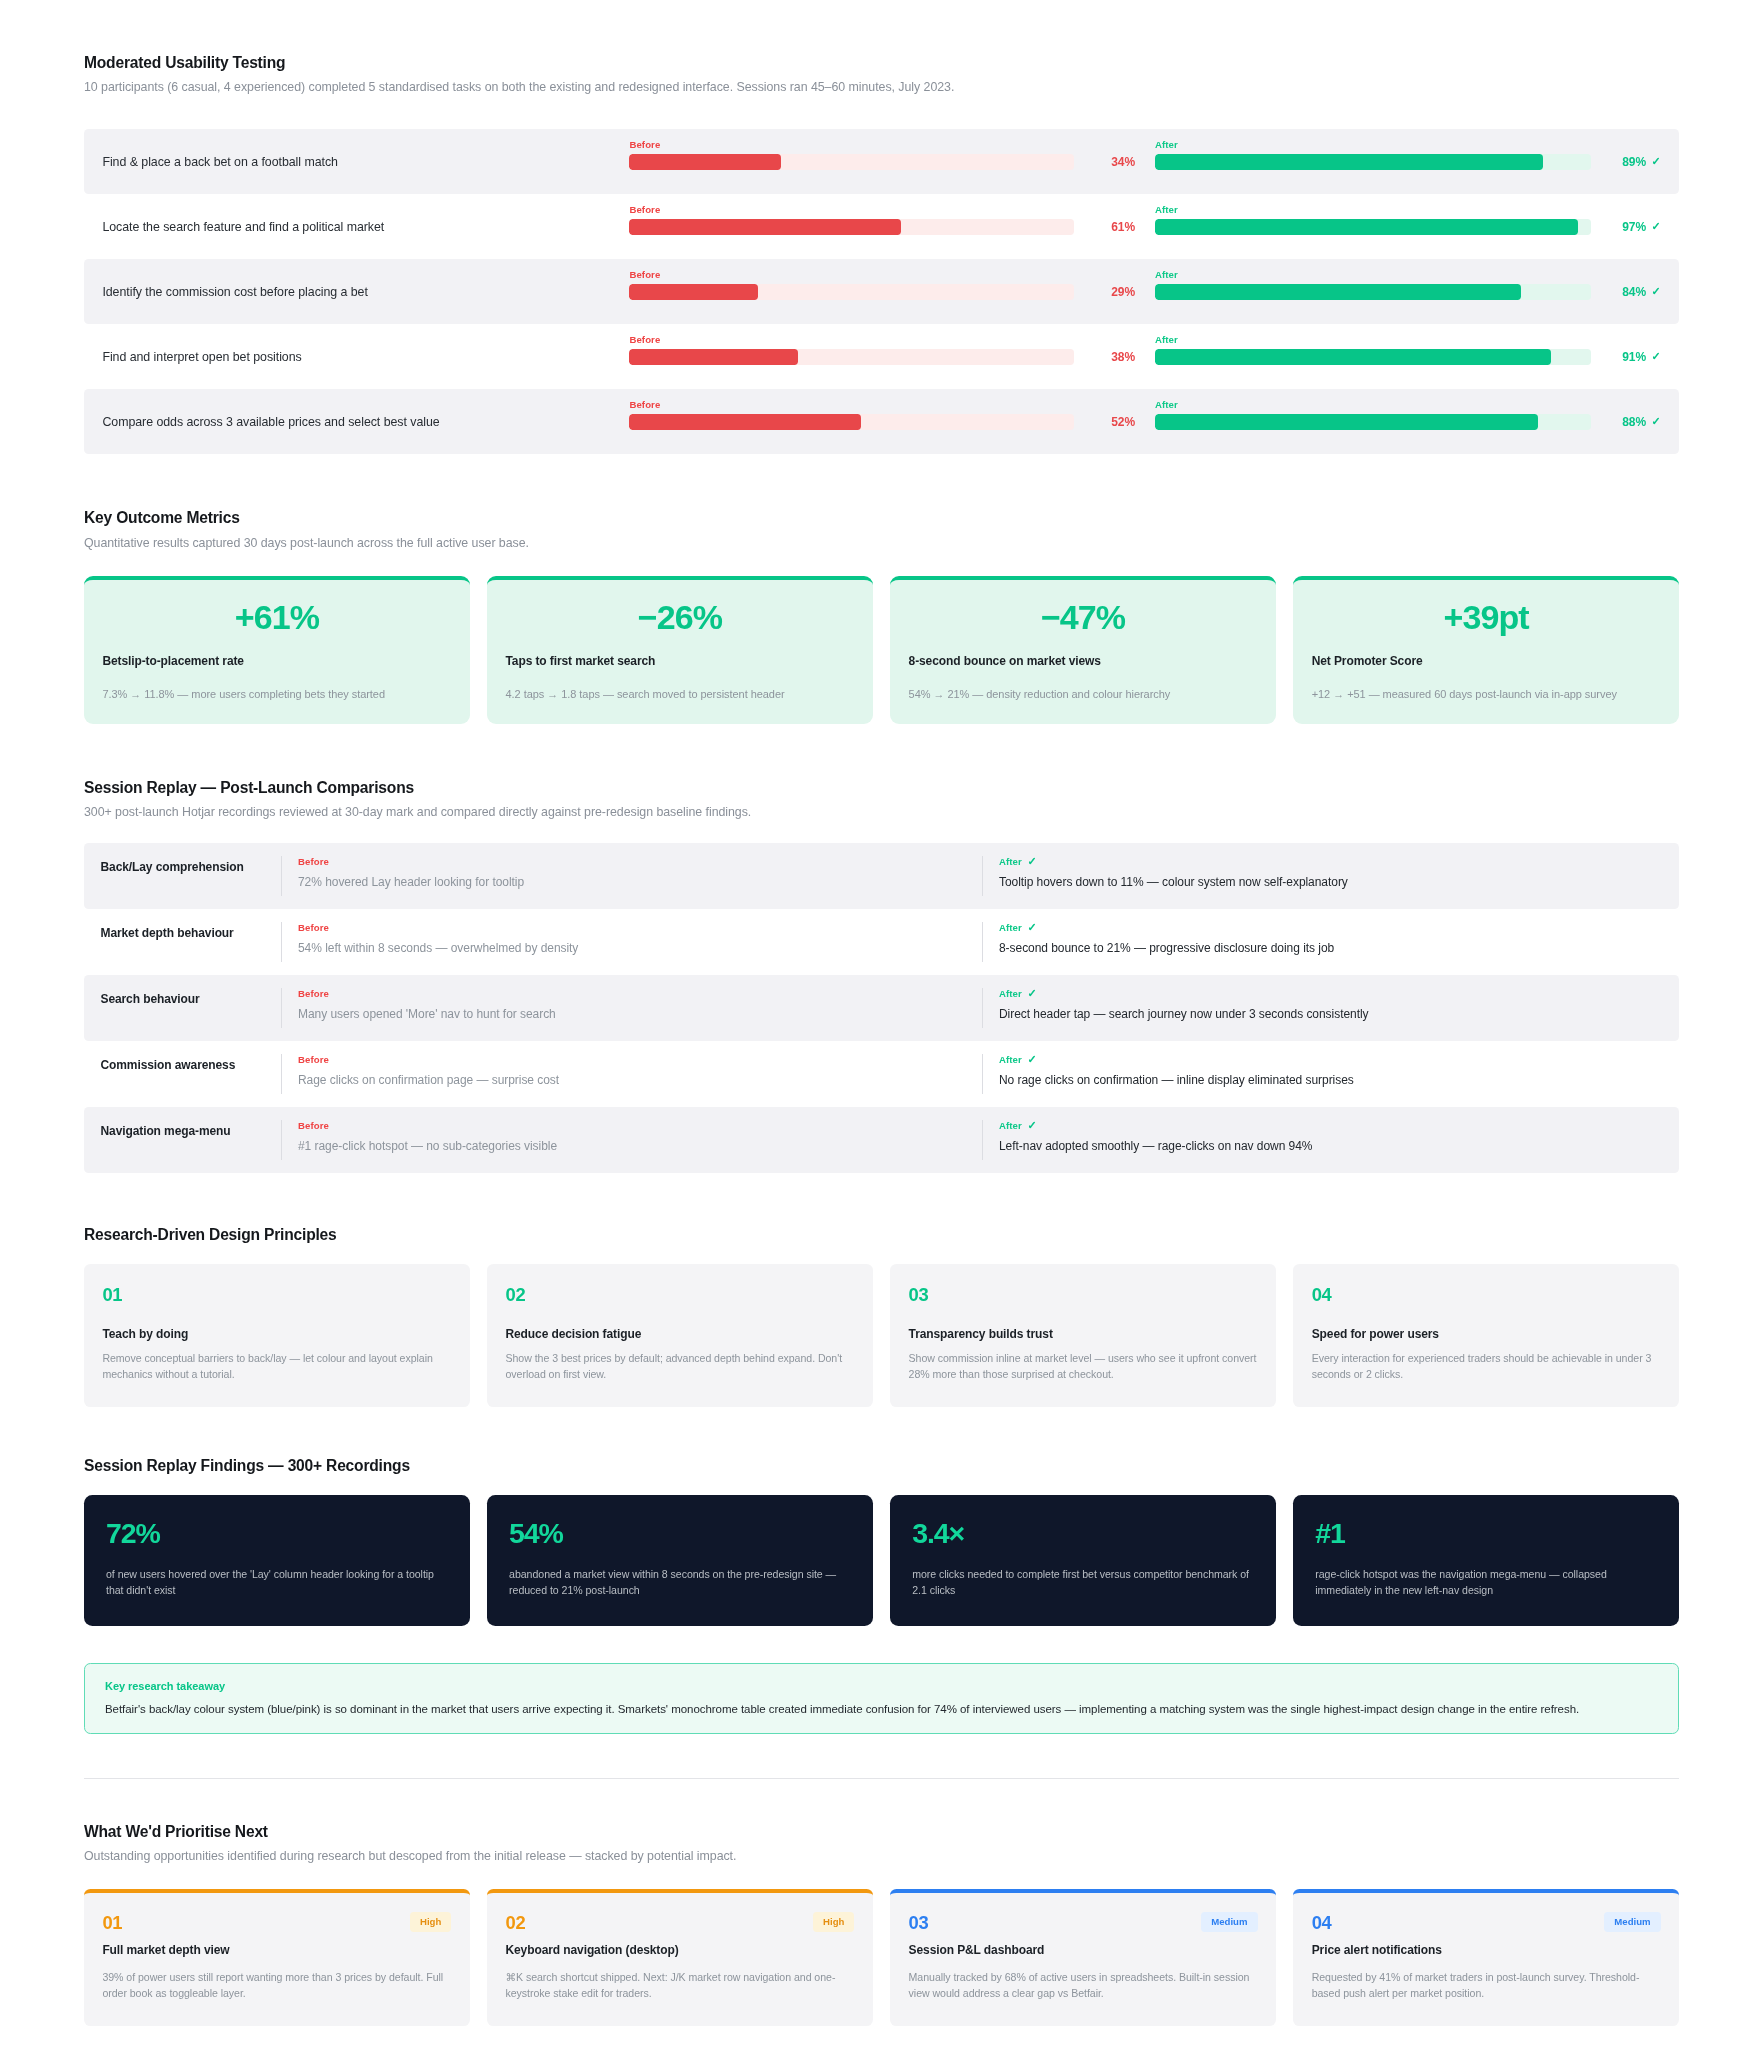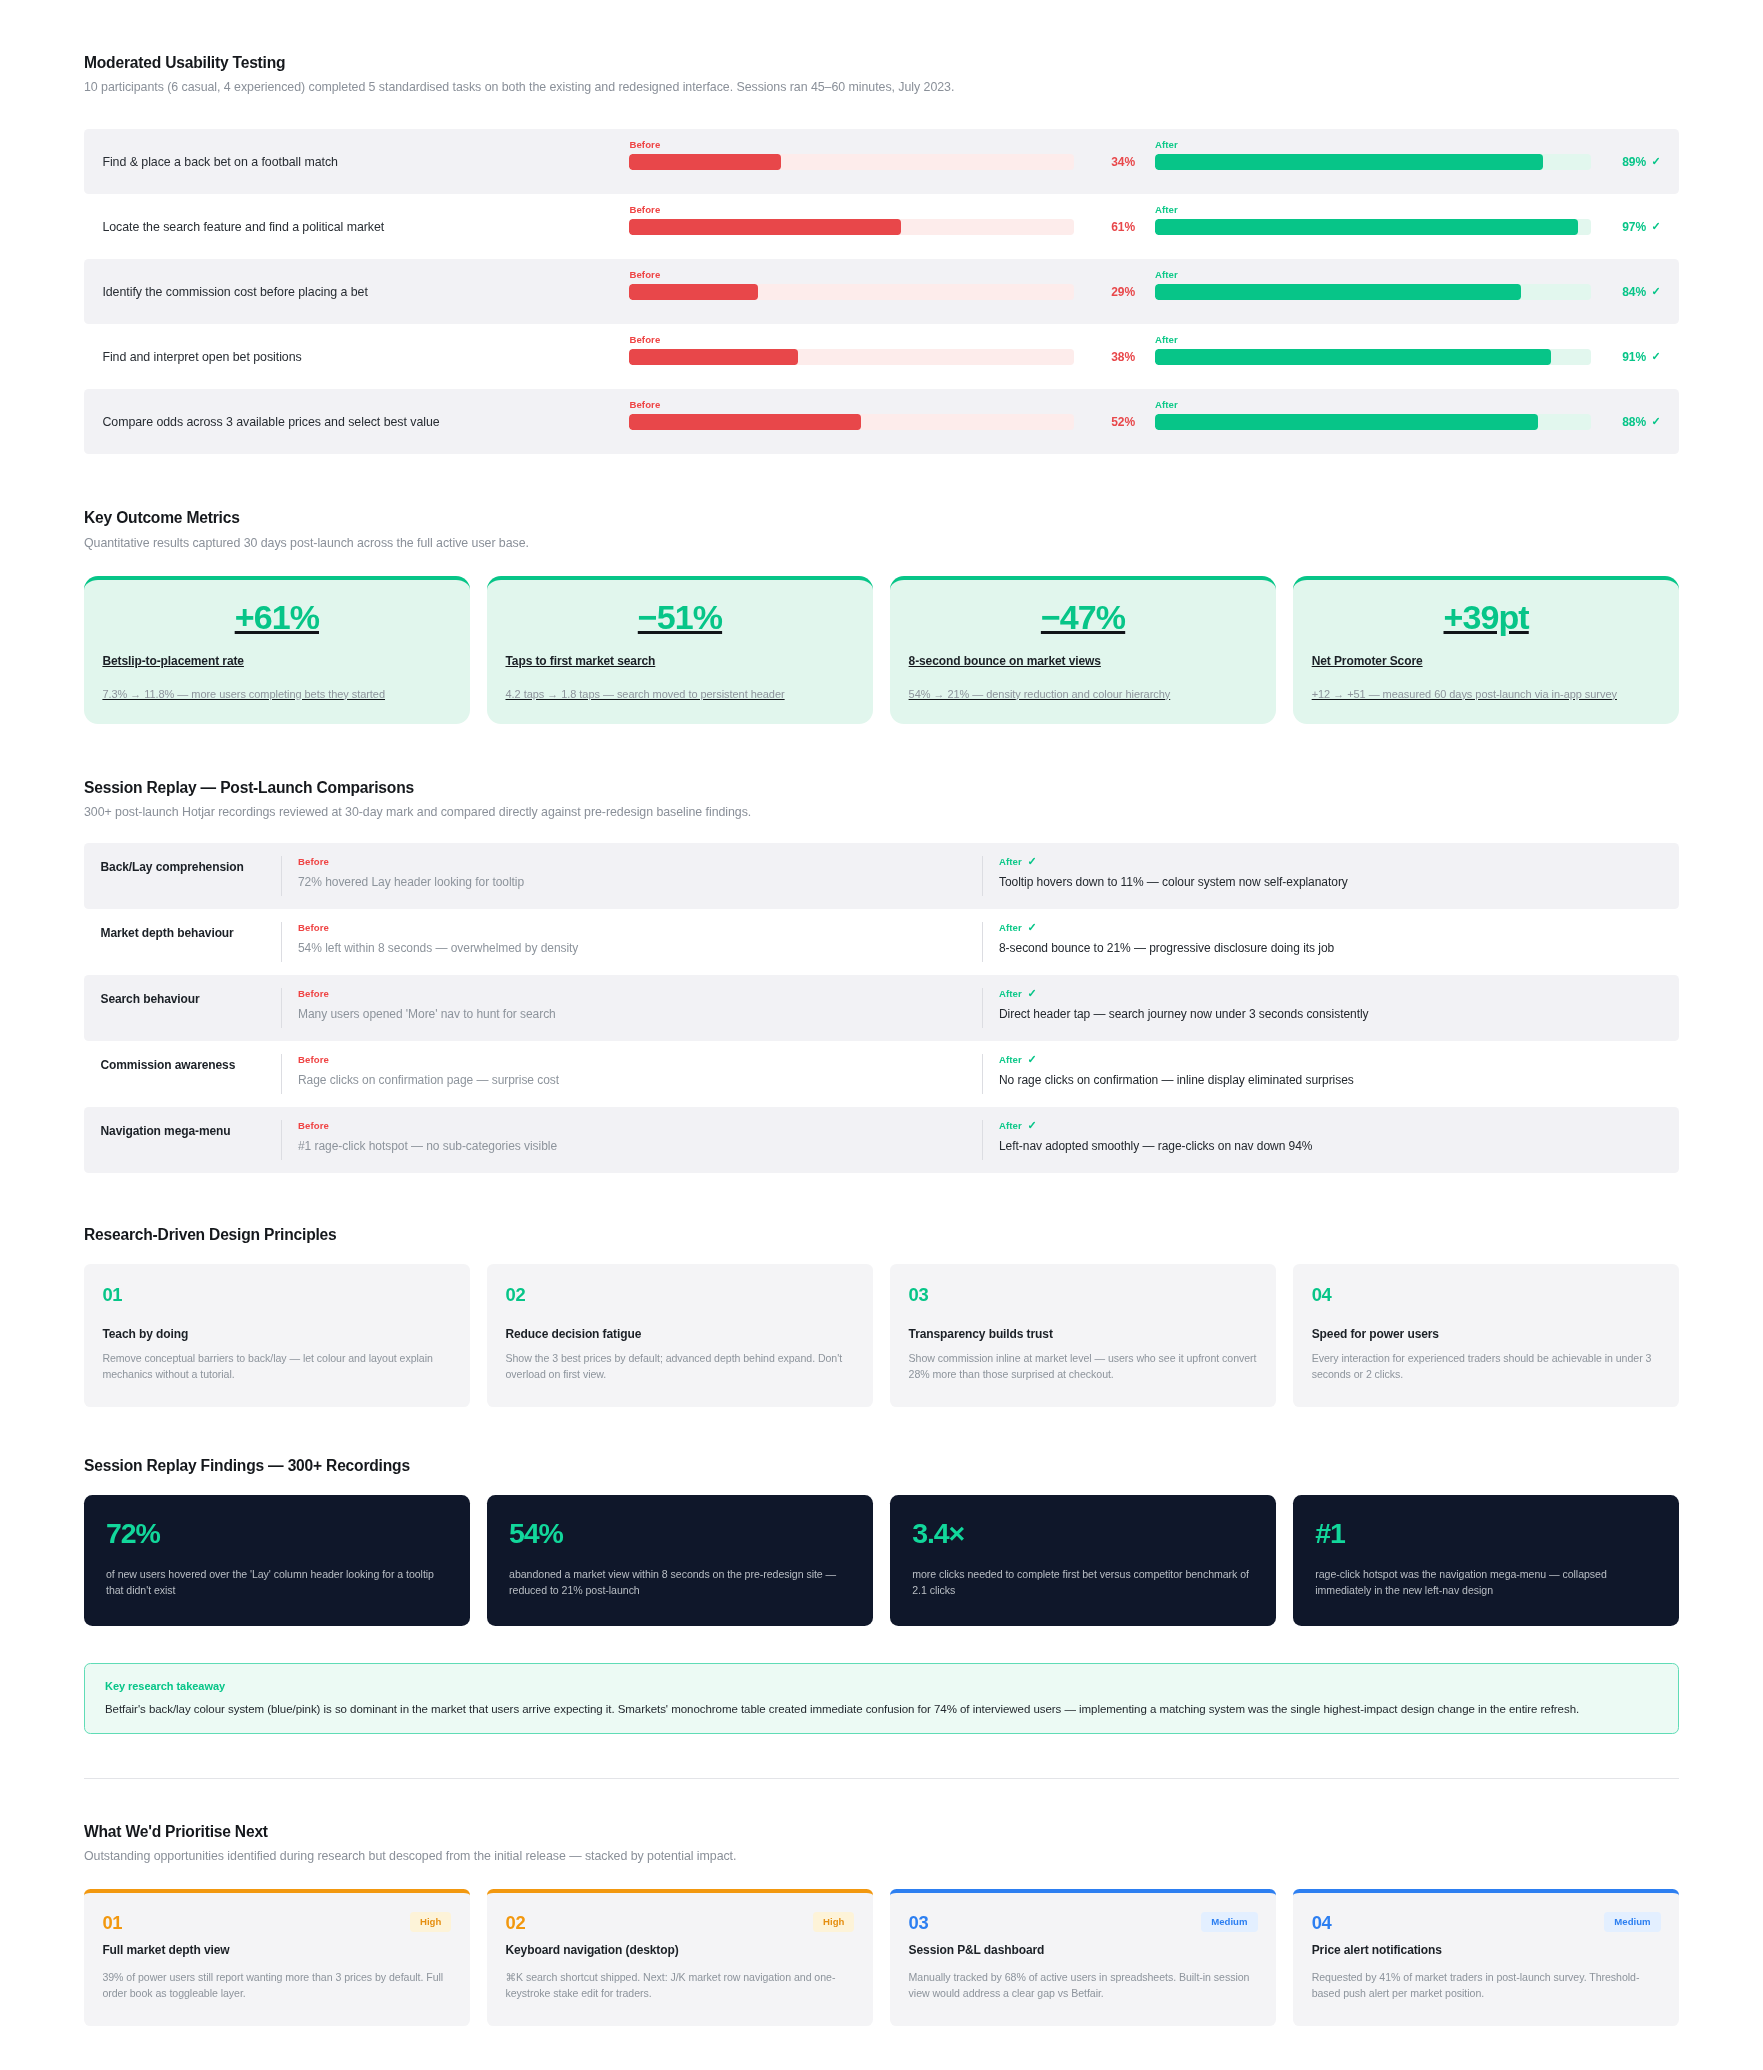--- a/index.html
+++ b/index.html
@@ -93,25 +93,24 @@
   
   .metrics-block { margin-top: 55px; }
   .metrics-grid {
     display: grid;
     grid-template-columns: repeat(4, 1fr);
     gap: 17.4px;
     margin-top: 26px;
   }
   .metric-card {
     background: #e1f6ed;
-    border-radius: 14px;
+    border-radius: 9px;
     border-top: 4.6px solid #07c588;
     padding: 20px 18.4px 24px 18.4px;
     min-height: 129px;
-    text-decoration: underline;
   }
   .metric-big {
     font-size: 34px;
     font-weight: bold;
     color: #07c588;
     text-align: center;
     letter-spacing: -0.9px;
     line-height: 1.05;
   }
   .metric-label {
@@ -459,21 +458,21 @@
   <section class="metrics-block">
     <h2 class="sec-title">Key Outcome Metrics</h2>
     <p class="sec-sub">Quantitative results captured 30 days post-launch across the full active user base.</p>
     <div class="metrics-grid" id="metrics-grid">
   <div class="metric-card">
     <div class="metric-big">+61%</div>
     <div class="metric-label">Betslip-to-placement rate</div>
     <div class="metric-note">7.3% → 11.8% — more users completing bets they started</div>
   </div>
   <div class="metric-card">
-    <div class="metric-big">−51%</div>
+    <div class="metric-big">−26%</div>
     <div class="metric-label">Taps to first market search</div>
     <div class="metric-note">4.2 taps → 1.8 taps — search moved to persistent header</div>
   </div>
   <div class="metric-card">
     <div class="metric-big">−47%</div>
     <div class="metric-label">8-second bounce on market views</div>
     <div class="metric-note">54% → 21% — density reduction and colour hierarchy</div>
   </div>
   <div class="metric-card">
     <div class="metric-big">+39pt</div>

